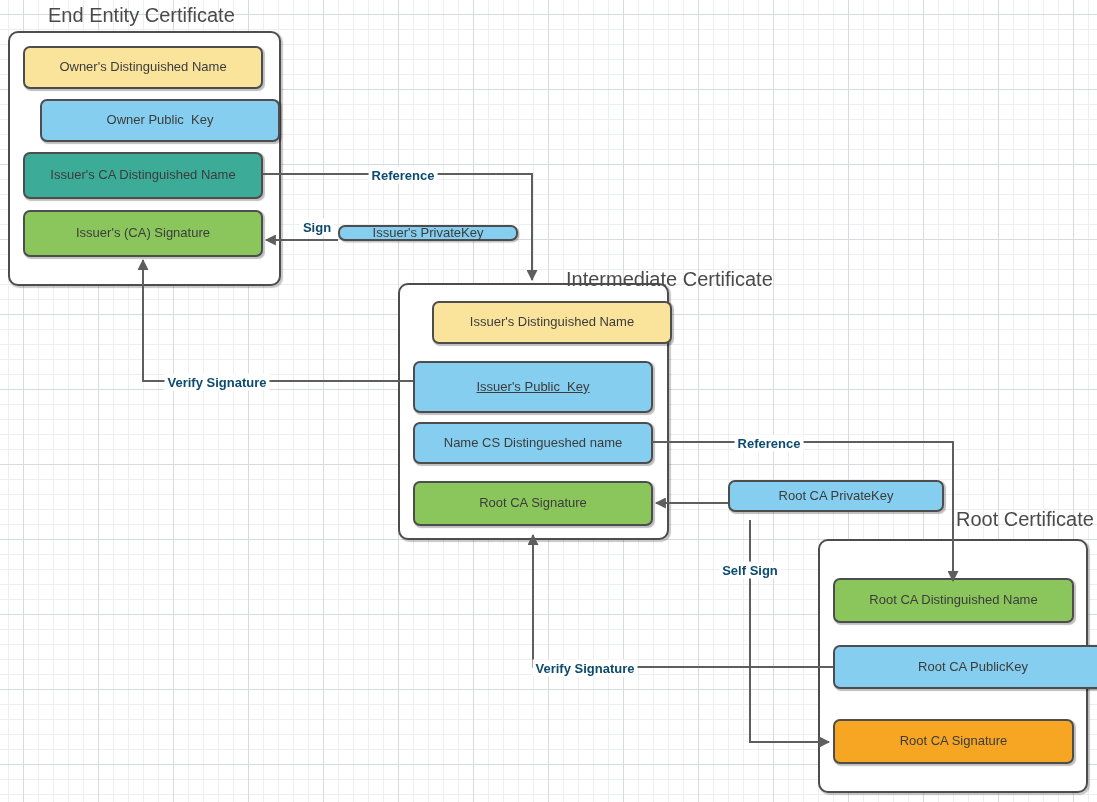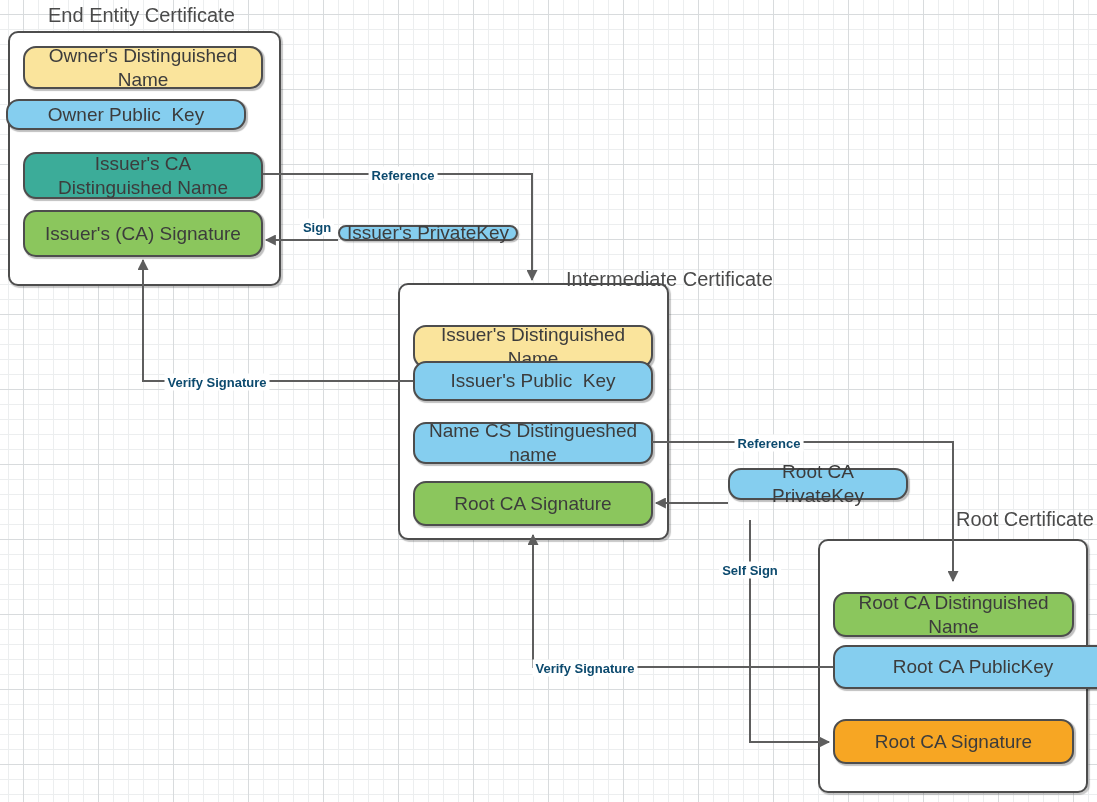--- a/index.html
+++ b/index.html
@@ -21,25 +21,25 @@
     position:absolute;
     background:#ffffff;
     border:2px solid #4d4d4d;
     border-radius:10px;
     box-sizing:border-box;
     box-shadow:1.5px 1.5px 1px rgba(0,0,0,0.22);
   }
   .field,.keybox{
     position:absolute;
     border:2px solid #4d4d4d;
-    border-radius:13px;
+    border-radius:7px;
     box-sizing:border-box;
     display:flex;align-items:center;justify-content:center;
     text-align:center;
-    font-size:19px;line-height:1.25;color:#3c3c3c;
+    font-size:13px;line-height:1.25;color:#3c3c3c;
     white-space:pre-wrap;
     padding:0 6px;
     box-shadow:1.5px 1.5px 1px rgba(0,0,0,0.25);
   }
   .grouptitle{
     position:absolute;
     font-size:20px;color:#4a4a4a;
     white-space:pre;
   }
   .wires{position:absolute;left:0;top:0;pointer-events:none;}
@@ -55,35 +55,35 @@
 </head>
 <body>
 
 <div class="canvas">
 
   <div class="group" style="left:8px;top:31px;width:273px;height:255px;"></div>
   <div class="group" style="left:398px;top:283px;width:271px;height:257px;"></div>
   <div class="group" style="left:818px;top:539px;width:270px;height:254px;"></div>
 
   <div class="field" style="left: 23px; top: 46px; width: 240px; height: 43px; background: rgb(250, 228, 156);">Owner's Distinguished Name</div>
-  <div class="field" style="left: 6px; top: 99px; width: 240px; height: 31px; background: rgb(133, 206, 239);">Owner Public  Key</div>
+  <div class="field" style="left: 40px; top: 99px; width: 240px; height: 43px; background: rgb(133, 206, 239);">Owner Public  Key</div>
   <div class="field" style="left: 23px; top: 152px; width: 240px; height: 47px; padding: 0px 24px; background: rgb(60, 172, 153);">Issuer's CA Distinguished Name</div>
   <div class="field" style="left: 23px; top: 210px; width: 240px; height: 47px; background: rgb(139, 198, 93);">Issuer's (CA) Signature</div>
 
-  <div class="field" style="left: 413px; top: 301px; width: 240px; height: 43px; background: rgb(250, 228, 156); margin-top: 24px;">Issuer's Distinguished Name</div>
-  <div class="field" style="left: 413px; top: 361px; width: 240px; height: 40px; background: rgb(133, 206, 239);">Issuer's Public  Key</div>
+  <div class="field" style="left: 432px; top: 301px; width: 240px; height: 43px; background: rgb(250, 228, 156);">Issuer's Distinguished Name</div>
+  <div class="field" style="left: 413px; top: 361px; width: 240px; height: 52px; background: rgb(133, 206, 239); text-decoration: underline;">Issuer's Public  Key</div>
   <div class="field" style="left: 413px; top: 422px; width: 240px; height: 42px; background: rgb(133, 206, 239);">Name CS Distingueshed name</div>
   <div class="field" style="left: 413px; top: 481px; width: 240px; height: 45px; background: rgb(139, 198, 93);">Root CA Signature</div>
 
-  <div class="field" style="left: 833px; top: 592px; width: 241px; height: 45px; background: rgb(139, 198, 93);">Root CA Distinguished Name</div>
+  <div class="field" style="left: 833px; top: 578px; width: 241px; height: 45px; background: rgb(139, 198, 93);">Root CA Distinguished Name</div>
   <div class="field" style="left: 833px; top: 645px; width: 280px; height: 44px; background: rgb(133, 206, 239);">Root CA PublicKey</div>
   <div class="field" style="left: 833px; top: 719px; width: 241px; height: 45px; background: rgb(247, 166, 35);">Root CA Signature</div>
 
   <div class="keybox" style="left: 338px; top: 225px; width: 180px; height: 16px; background: rgb(133, 206, 239);">Issuer's PrivateKey</div>
-  <div class="keybox" style="left: 728px; top: 468px; width: 180px; height: 32px; background: rgb(133, 206, 239);">Root CA PrivateKey</div>
+  <div class="keybox" style="left: 728px; top: 480px; width: 216px; height: 32px; background: rgb(133, 206, 239);">Root CA PrivateKey</div>
 
   <svg class="wires" width="1097" height="802" viewBox="0 0 1097 802">
     <defs>
       <marker id="ah" viewBox="0 0 10 10" refX="9" refY="5" markerWidth="12" markerHeight="11" markerUnits="userSpaceOnUse" orient="auto-start-reverse">
         <path d="M0,0 L10,5 L0,10 z" fill="#5E5E5E"></path>
       </marker>
     </defs>
     <g fill="none" stroke="#5E5E5E" stroke-width="2">
       <path d="M263,174 L532,174 L532,280" marker-end="url(#ah)"></path>
       <path d="M338,240 L266,240" marker-end="url(#ah)"></path>

